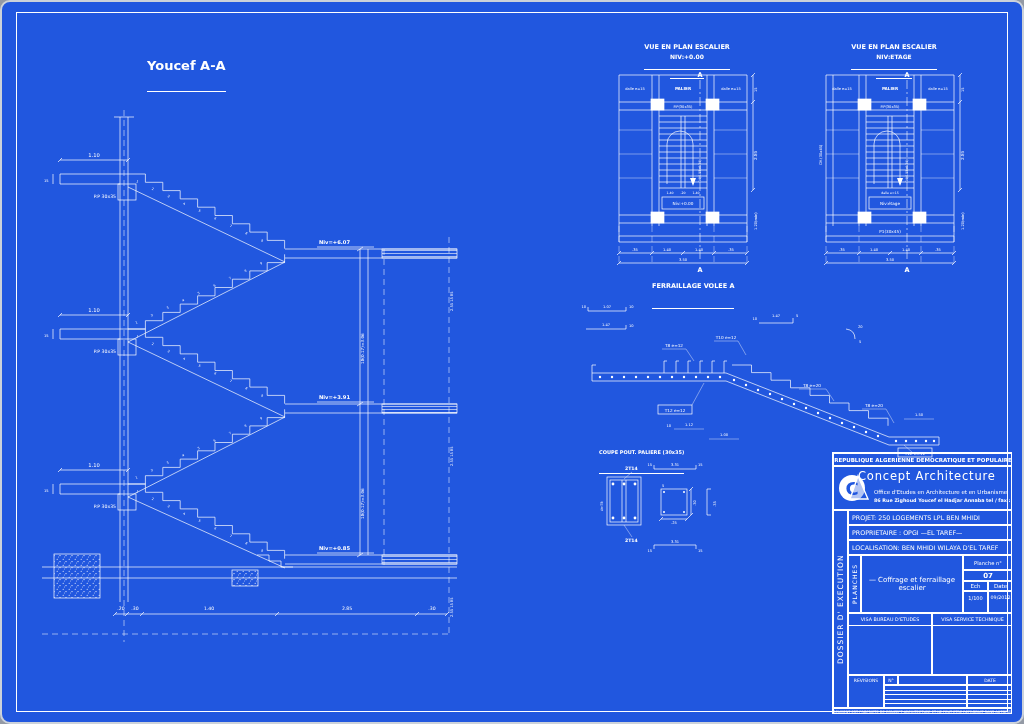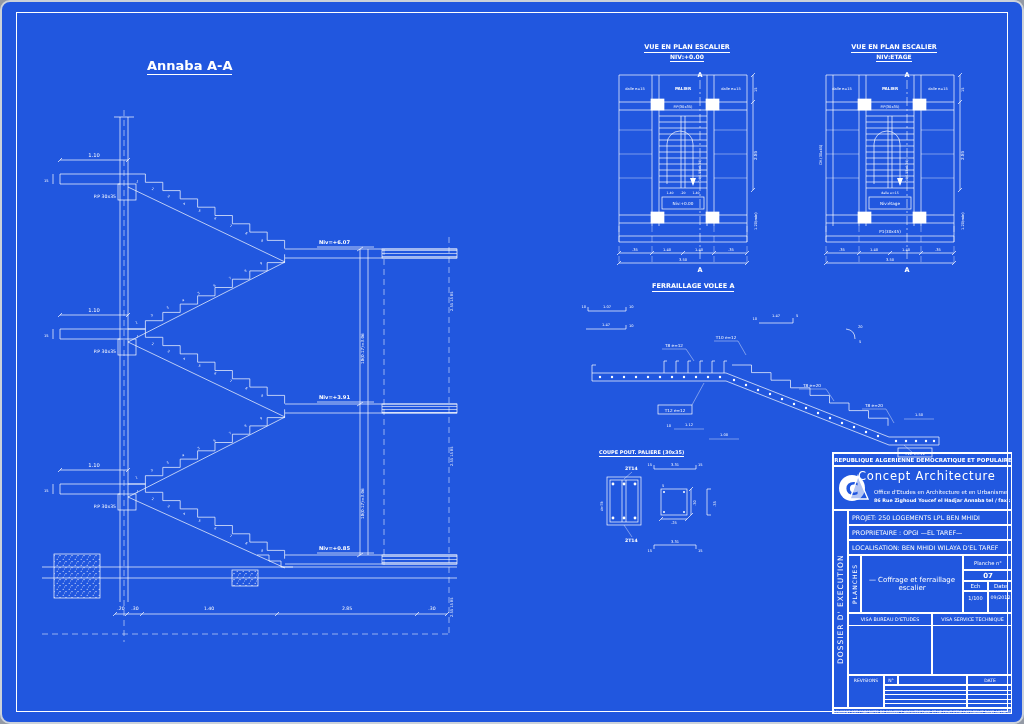--- a/index.html
+++ b/index.html
@@ -12,36 +12,36 @@
   svg .fillw{fill:#fff;stroke:#fff;}
   svg text{fill:#fff;stroke:none;font-family:"DejaVu Sans",sans-serif;}
   .tc{text-anchor:middle}.te{text-anchor:end}
   .t3{font-size:3.2px}.t35{font-size:3.6px}.t4{font-size:4.2px}.t45{font-size:4.6px}
   .t5{font-size:5.2px}.t6{font-size:6.5px}
   .bold{font-weight:bold}
   .dash{stroke-dasharray:6 4;opacity:.75}
   .dashdot{stroke-dasharray:9 3 2 3;opacity:.85}
   .thin{stroke-width:0.45;opacity:.9}
   .label{position:absolute;color:#fff;}
-  .u{border-bottom:1px solid #fff;padding-bottom:1px;}
+  .u{border-bottom:1px solid #fff;padding-bottom:18px;}
   .ptitle{position:absolute;text-align:center;color:#fff;line-height:1.6;}
   .tbx{position:absolute;border:1px solid #fff;box-sizing:border-box;color:#fff;overflow:hidden;}
   .vtext{display:flex;align-items:center;justify-content:center;writing-mode:vertical-rl;
          transform:rotate(180deg);width:100%;height:100%;letter-spacing:1px;}
   .cen{display:flex;align-items:center;justify-content:center;}
   .hline{position:absolute;border-top:0.5px solid #fff;height:0;}
 </style>
 </head>
 <body>
 
 <div id="sheet">
   <div id="frame"></div>
 
   <div class="label" style="left:145px;top:56px;font-size:13px;font-weight:bold;">
-    <span class="u">Annaba A-A</span>
+    <span class="u">Youcef A-A</span>
   </div>
 
   <svg style="left:30px;top:100px;" width="430" height="545" viewBox="0 0 430 545">
     <defs>
       <pattern id="hl" width="4" height="3" patternUnits="userSpaceOnUse">
         <path d="M0,1.5H4" style="stroke:#fff;stroke-width:0.6"></path>
       </pattern>
       <pattern id="st" width="6" height="6" patternUnits="userSpaceOnUse">
         <circle cx="1.2" cy="1.2" r="0.55" class="dot"></circle>
         <circle cx="4" cy="3.6" r="0.55" class="dot"></circle>

